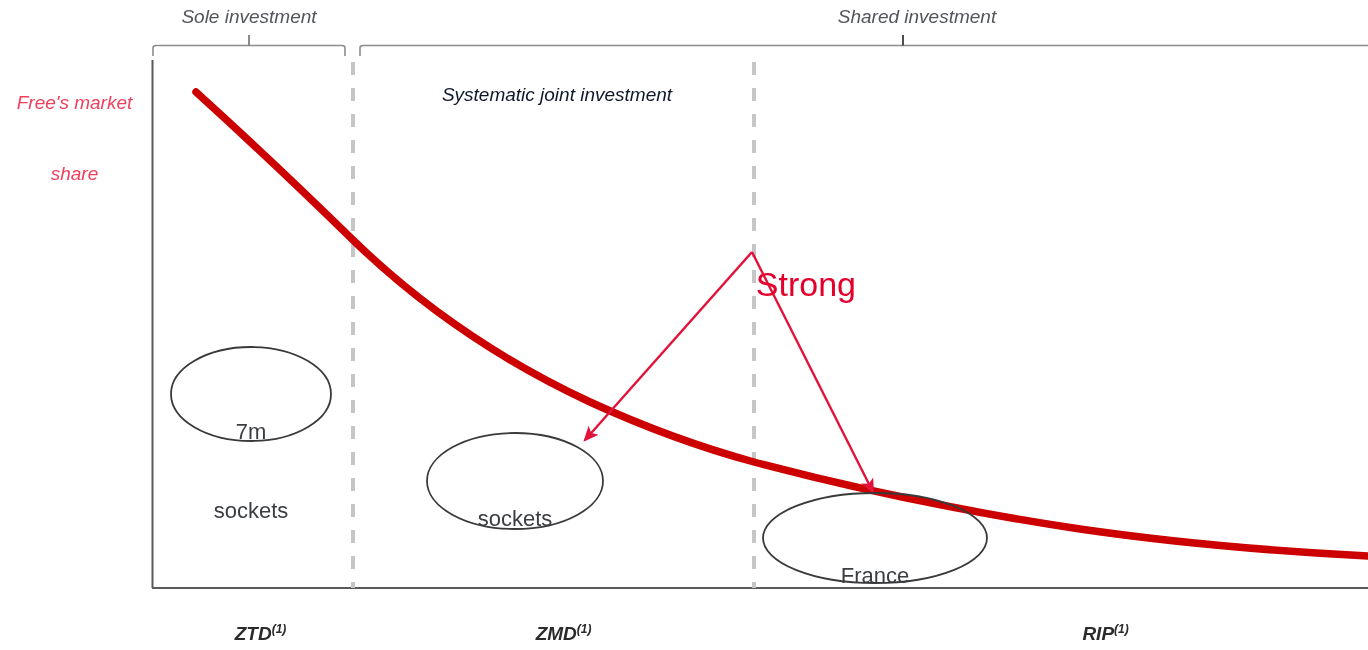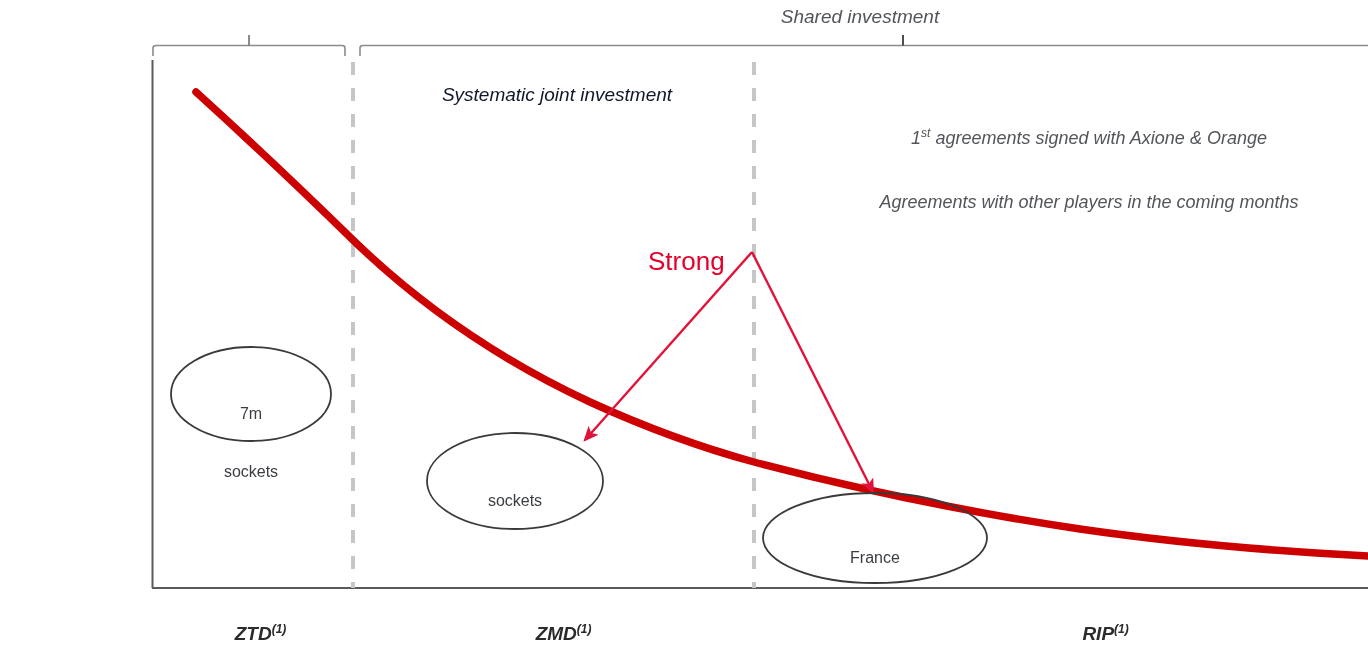--- a/index.html
+++ b/index.html
@@ -59,34 +59,34 @@
     color: #2b2b2b;
     text-align: center;
   }
   .axis-x-label sup {
     font-size: 12px;
     font-weight: bold;
     vertical-align: super;
     line-height: 0;
   }
   .callout {
-    text-align: left;
-    font-size: 26px;
+    text-align: right;
+    font-size: 34px;
     line-height: 1.12;
   }
   .callout .hl {
     color: #e4002b;
   }
   .callout .sub {
     color: #2f3033;
   }
   .bubble-text {
     position: absolute;
     text-align: center;
-    font-size: 16px;
+    font-size: 22px;
     color: #3a3d42;
     line-height: 1.2;
     white-space: pre;
   }
 </style>
 </head>
 <body>
 
 <div id="stage">
 
@@ -139,30 +139,31 @@
       <ellipse cx="251" cy="394" rx="80" ry="47" fill="#ffffff" fill-opacity="0.0" stroke="#3A3A3A" stroke-width="1.8"></ellipse>
     </g>
     <g>
       <ellipse cx="515" cy="481" rx="88" ry="48" fill="#ffffff" fill-opacity="0.0" stroke="#3A3A3A" stroke-width="1.8"></ellipse>
     </g>
     <g>
       <ellipse cx="875" cy="538" rx="112" ry="45" fill="#ffffff" fill-opacity="0.0" stroke="#3A3A3A" stroke-width="1.8"></ellipse>
     </g>
   </svg>
 
+  <div class="lbl phase-title" style="left:159px; top:6px; width:180px;">Sole investment</div>
 
-  <div class="lbl phase-title" style="left:770px; top:6px; width:180px;">Shared investment</div>
+  <div class="lbl phase-title" style="left:827px; top:6px; width:180px;">Shared investment</div>
 
+  <div class="lbl axis-y-label" style="left:2px; top:43px; width:145px;">
+    <div>Free's market</div>
+    <div>share</div>
+  </div>
 
   <div class="lbl seg-title" style="left:412px; top:84px; width:290px;">Systematic joint investment</div>
 
-  <div class="lbl annot" style="left:824px; top:84px; width:530px;">
-    <div><span>1</span><sup style="font-size:12px;">st</sup><span> agreements signed with Axione &amp; Orange</span></div>
-    <div>Agreements with other players in the coming months</div>
-  </div>
 
   <div class="lbl callout" style="left:648px; top:189px; width:208px;">
     <div class="hl">Strong</div>
   </div>
 
   <div class="bubble-text" style="left:171px; top:366px; width:160px;">
     <div>7m</div>
     <div>sockets</div>
   </div>
 

